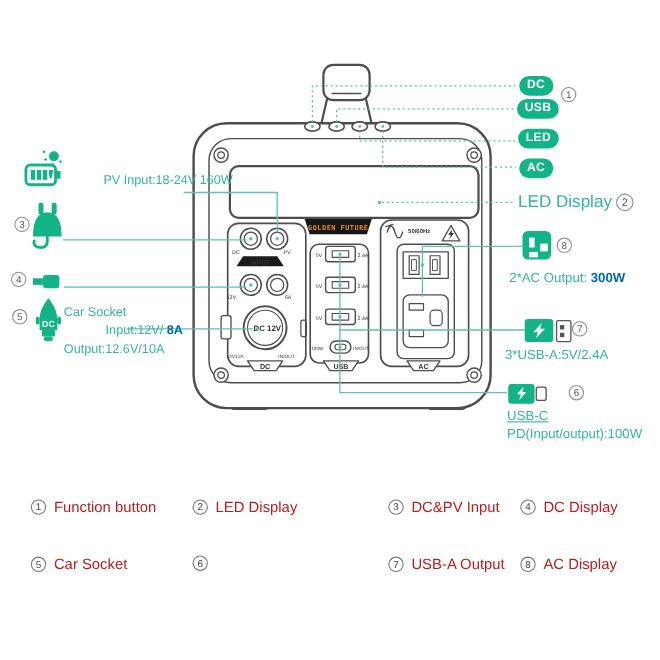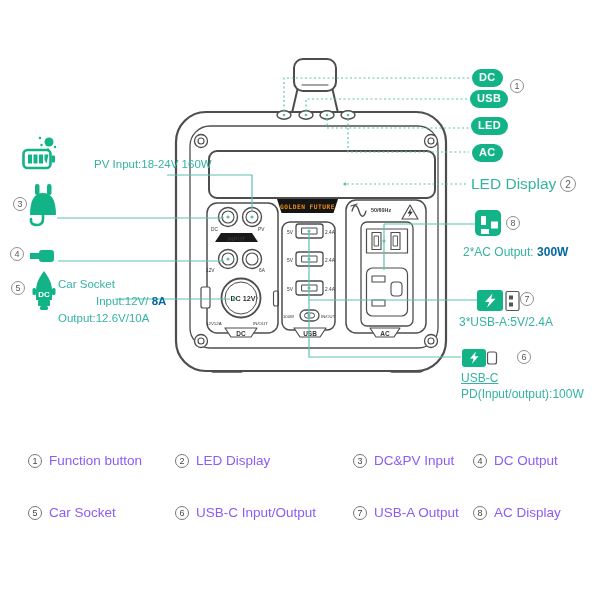--- a/index.html
+++ b/index.html
@@ -13,21 +13,21 @@
   .badge{position:absolute;background:#13b388;color:#fff;font-weight:bold;font-size:11px;
          padding:2px 7px;border-radius:10px;line-height:1.25;letter-spacing:.3px;}
   .cnum{position:absolute;width:14px;height:14px;border:1px solid #8f8f8f;border-radius:50%;
         color:#5a5a5a;font-size:9px;display:flex;align-items:center;justify-content:center;
         background:#fff;box-sizing:border-box;}
   .cnum.big{width:16px;height:16px;font-size:10px;}
   .legend-item{position:absolute;display:flex;align-items:center;gap:7px;}
   .legend-item .lnum{width:14px;height:14px;border:1px solid #777;border-radius:50%;
         color:#444;font-size:9px;display:flex;align-items:center;justify-content:center;
         box-sizing:border-box;flex:0 0 auto;}
-  .legend-item .llabel{color:#8b5cf6;font-size:13.5px;white-space:nowrap;}
+  .legend-item .llabel{color:#b91c1c;font-size:13.5px;white-space:nowrap;}
   .svgtxt{font-family:"Liberation Sans",sans-serif;fill:#333;}
   .ledtxt{font-family:"DejaVu Sans Mono",monospace;fill:#ef8d0e;font-weight:bold;letter-spacing:.5px;}
 </style>
 </head>
 <body>
 
 <div id="canvas">
 
   <svg width="600" height="600" viewBox="0 0 600 600">
 
@@ -288,29 +288,28 @@
   <div class="legend-item" style="left:175px;top:453px;">
     <span class="lnum">2</span>
     <span class="llabel">LED Display</span>
   </div>
   <div class="legend-item" style="left:353px;top:453px;">
     <span class="lnum">3</span>
     <span class="llabel">DC&amp;PV Input</span>
   </div>
   <div class="legend-item" style="left:473px;top:453px;">
     <span class="lnum">4</span>
-    <span class="llabel">DC Output</span>
+    <span class="llabel">DC Display</span>
   </div>
   <div class="legend-item" style="left:28px;top:505px;">
     <span class="lnum">5</span>
     <span class="llabel">Car Socket</span>
   </div>
   <div class="legend-item" style="left:175px;top:505px;">
     <span class="lnum">6</span>
-    <span class="llabel">USB-C Input/Output</span>
   </div>
   <div class="legend-item" style="left:353px;top:505px;">
     <span class="lnum">7</span>
     <span class="llabel">USB-A Output</span>
   </div>
   <div class="legend-item" style="left:473px;top:505px;">
     <span class="lnum">8</span>
     <span class="llabel">AC Display</span>
   </div>
 

